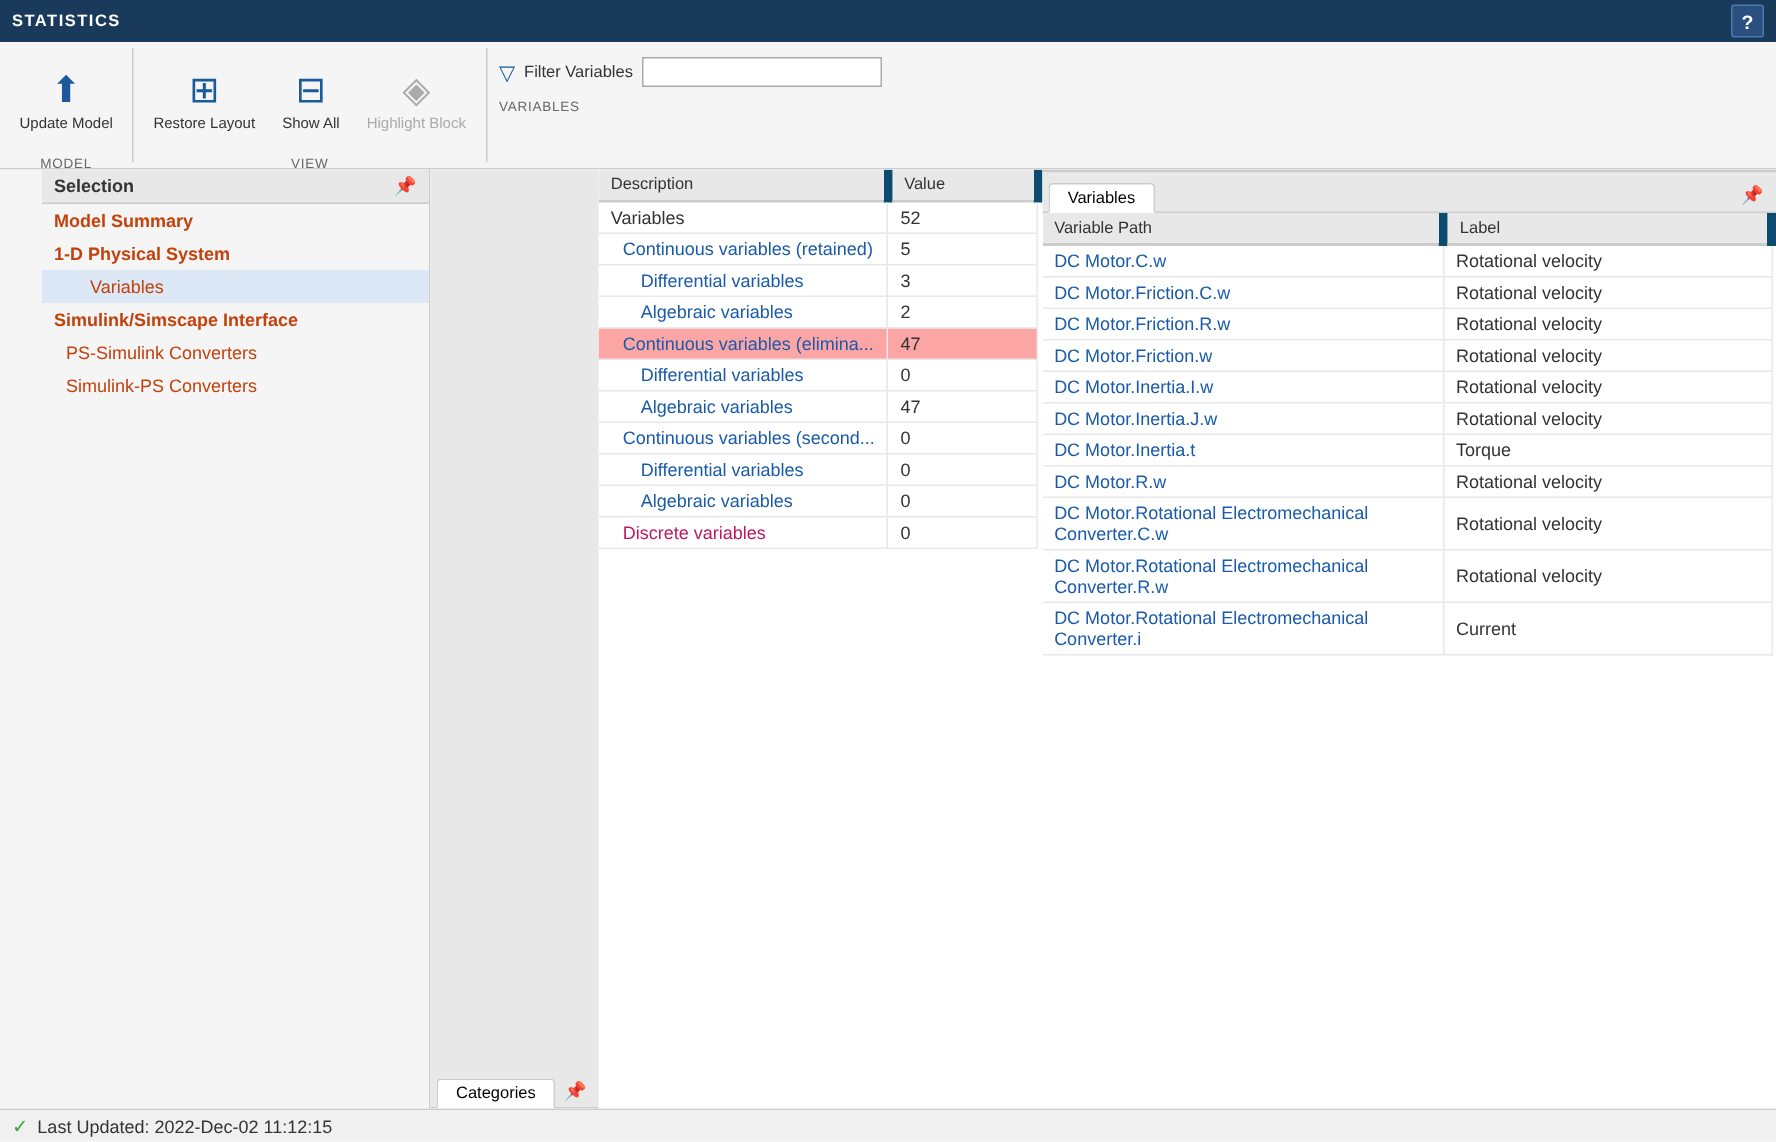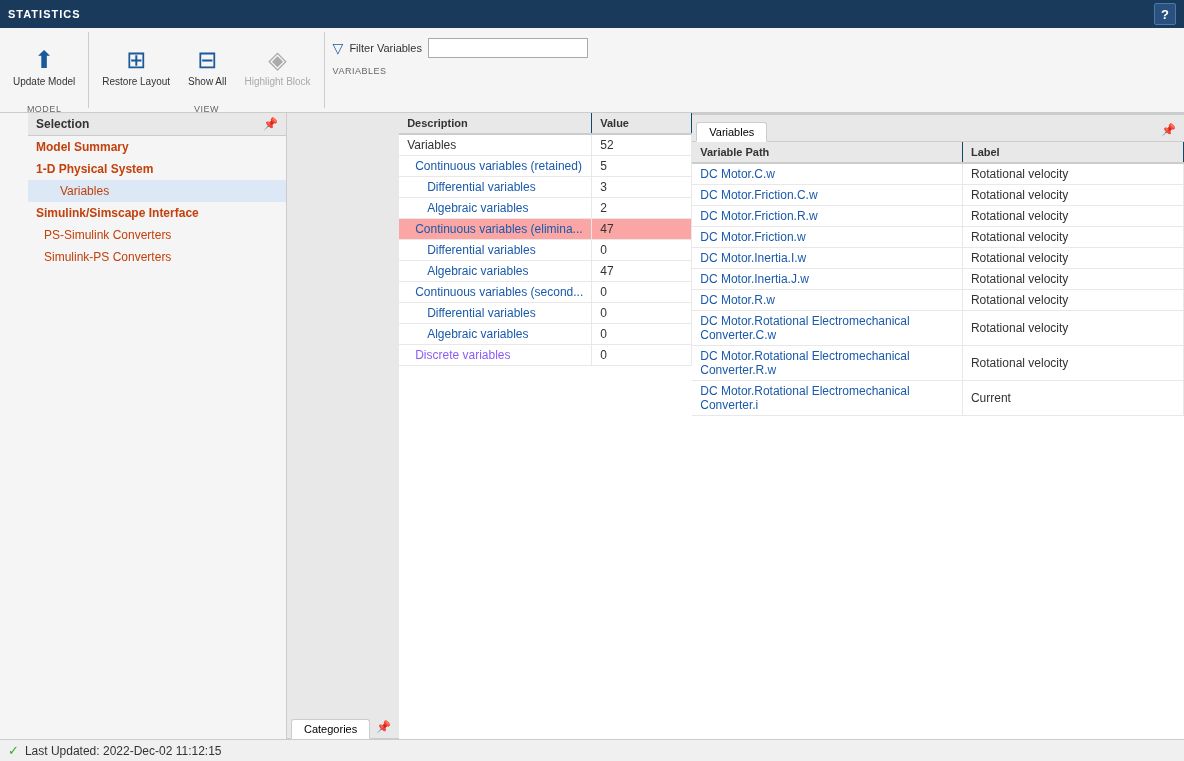--- a/index.html
+++ b/index.html
@@ -164,24 +164,24 @@
 
     
     .data-table {
       width: 100%;
       border-collapse: collapse;
       font-size: 12px;
     }
     .data-table th {
       background: #e8e8e8;
       border-bottom: 2px solid #ccc;
-      border-right: 1px solid #0c4a6e;
+      border-right: 6px solid #0c4a6e;
       padding: 4px 8px;
       text-align: left;
-      font-weight: bold;
+      font-weight: normal;
       font-size: 11px;
       color: #333;
       position: sticky;
       top: 0;
     }
     .data-table td {
       border-bottom: 1px solid #e8e8e8;
       border-right: 1px solid #e8e8e8;
       padding: 3px 8px;
       color: #333;
@@ -334,21 +334,21 @@
             </tr>
             <tr>
               <td style="padding-left: 28px; color: rgb(26, 90, 170);">Differential variables</td>
               <td>0</td>
             </tr>
             <tr>
               <td style="padding-left: 28px; color: rgb(26, 90, 170);">Algebraic variables</td>
               <td>0</td>
             </tr>
             <tr>
-              <td style="padding-left: 16px; color: #8b5cf6; margin-top: 20px;">Discrete variables</td>
+              <td style="padding-left: 16px; color: #be185d; margin-top: 20px;">Discrete variables</td>
               <td>0</td>
             </tr>
           </tbody>
       </table>
     </div>
 
     <div class="lower-section">
       <div class="tab-bar">
         <div class="tab active">Variables</div>
         <span class="tab-bar-icon">📌</span>
@@ -380,20 +380,24 @@
               </tr>
               <tr>
                 <td><a class="var-path-link" href="#">DC Motor.Inertia.I.w</a></td>
                 <td>Rotational velocity</td>
               </tr>
               <tr>
                 <td><a class="var-path-link" href="#">DC Motor.Inertia.J.w</a></td>
                 <td>Rotational velocity</td>
               </tr>
               <tr>
+                <td><a class="var-path-link" href="#">DC Motor.Inertia.t</a></td>
+                <td>Torque</td>
+              </tr>
+              <tr>
                 <td><a class="var-path-link" href="#">DC Motor.R.w</a></td>
                 <td>Rotational velocity</td>
               </tr>
               <tr>
                 <td><a class="var-path-link" href="#">DC Motor.Rotational Electromechanical Converter.C.w</a></td>
                 <td>Rotational velocity</td>
               </tr>
               <tr>
                 <td><a class="var-path-link" href="#">DC Motor.Rotational Electromechanical Converter.R.w</a></td>
                 <td>Rotational velocity</td>

